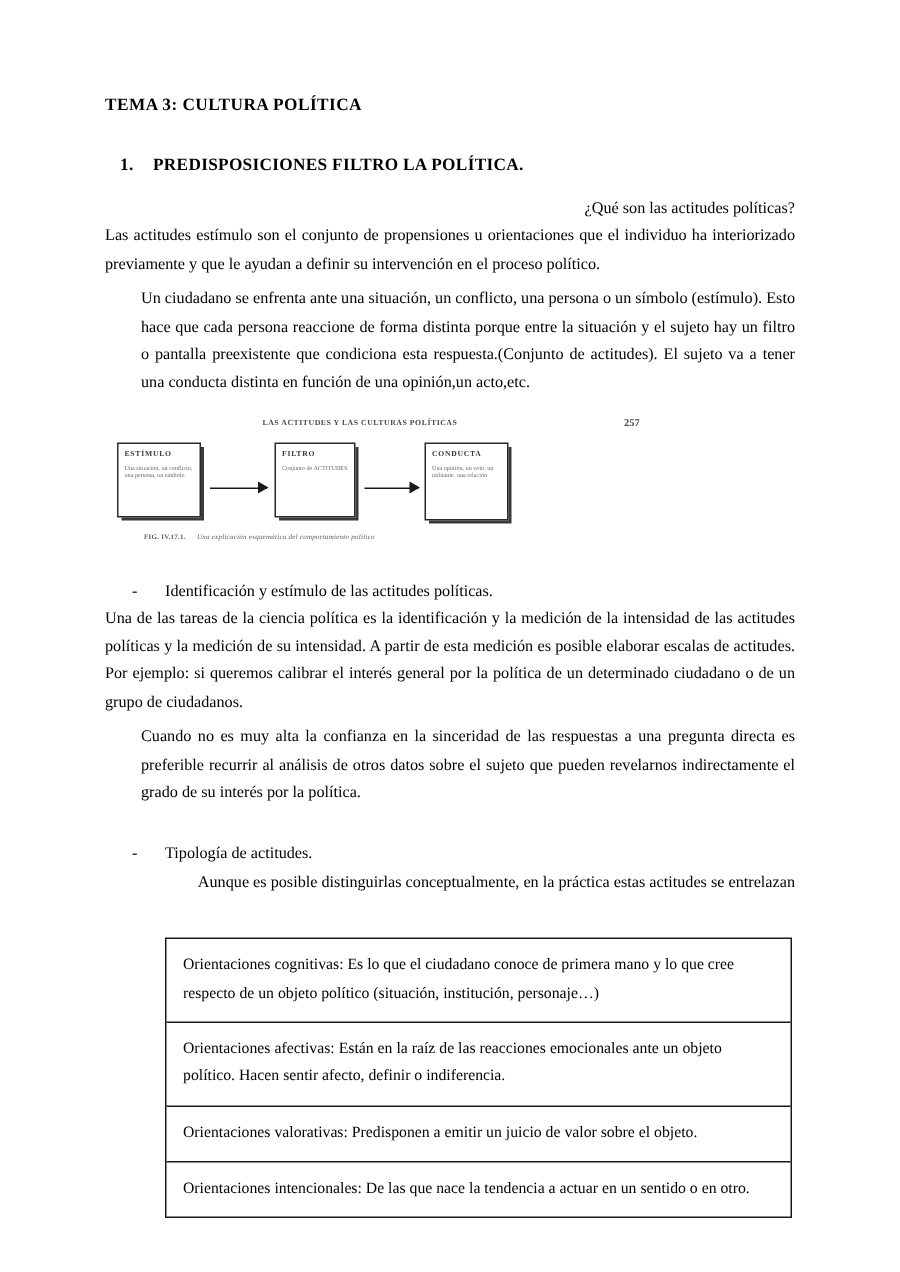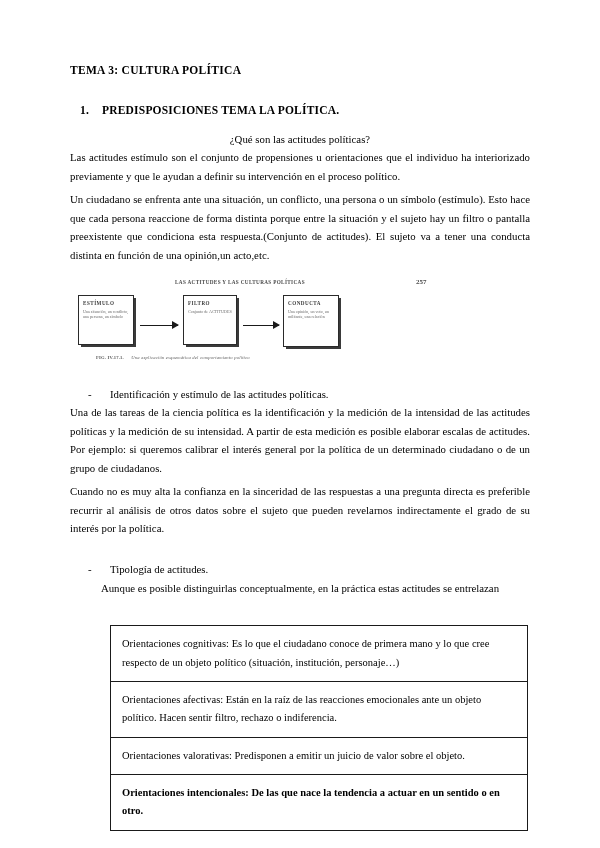--- a/index.html
+++ b/index.html
@@ -53,24 +53,25 @@
   }
 
   p.body {
     font-size: 10.8px;
     line-height: 1.72;
     margin: 0 0 0 0;
     text-align: justify;
     text-justify: inter-word;
   }
   p.body.nojust {
-    text-align: center;
+    text-align: right;
   }
   p.gap {
     margin-top: 5px;
+    margin-left: 24px;
   }
 
   .bullet-line {
     font-size: 10.8px;
     line-height: 1.72;
     padding-left: 40px;
     position: relative;
     margin: 0;
   }
   .bullet-line .dash {
@@ -178,34 +179,33 @@
     box-sizing: border-box;
   }
   .orient-row {
     border-bottom: 1.3px solid #1a1a1a;
     padding: 9px 11px 9px 11px;
     font-size: 10.5px;
     line-height: 1.75;
   }
   .orient-row:last-child {
     border-bottom: none;
-    font-weight: bold;
   }
 </style>
 </head>
 <body>
 
 <div class="page">
   <div class="content">
 
     <h1 class="doc-title">TEMA 3: CULTURA POLÍTICA</h1>
 
     <h2 class="section-heading">
       <span class="numeral">1.</span>
-      <span>PREDISPOSICIONES TEMA LA POLÍTICA.</span>
+      <span>PREDISPOSICIONES FILTRO LA POLÍTICA.</span>
     </h2>
 
     <p class="body nojust">¿Qué son las actitudes políticas?</p>
 
     <p class="body">Las actitudes estímulo son el conjunto de propensiones u orientaciones que el individuo ha interiorizado previamente y que le ayudan a definir su intervención en el proceso político.</p>
 
     <p class="body gap">Un ciudadano se enfrenta ante una situación, un conflicto, una persona o un símbolo (estímulo). Esto hace que cada persona reaccione de forma distinta porque entre la situación y el sujeto hay un filtro o pantalla preexistente que condiciona esta respuesta.(Conjunto de actitudes). El sujeto va a tener una conducta distinta en función de una opinión,un acto,etc.</p>
 
     <div class="figure">
       <div class="fig-header">LAS ACTITUDES Y LAS CULTURAS POLÍTICAS</div>
@@ -247,19 +247,19 @@
 
     <p class="bullet-line" style="margin-top:22px;">
       <span class="dash">-</span>
       <span>Tipología de actitudes.</span>
     </p>
 
     <p class="body nojust">Aunque es posible distinguirlas conceptualmente, en la práctica estas actitudes se entrelazan</p>
 
     <div class="orient-table">
       <div class="orient-row">Orientaciones cognitivas: Es lo que el ciudadano conoce de primera mano y lo que cree respecto de un objeto político (situación, institución, personaje…)</div>
-      <div class="orient-row">Orientaciones afectivas: Están en la raíz de las reacciones emocionales ante un objeto político. Hacen sentir filtro, rechazo o indiferencia.</div>
+      <div class="orient-row">Orientaciones afectivas: Están en la raíz de las reacciones emocionales ante un objeto político. Hacen sentir afecto, definir o indiferencia.</div>
       <div class="orient-row">Orientaciones valorativas: Predisponen a emitir un juicio de valor sobre el objeto.</div>
       <div class="orient-row">Orientaciones intencionales: De las que nace la tendencia a actuar en un sentido o en otro.</div>
     </div>
 
   </div>
 </div>
 
 </body></html>

